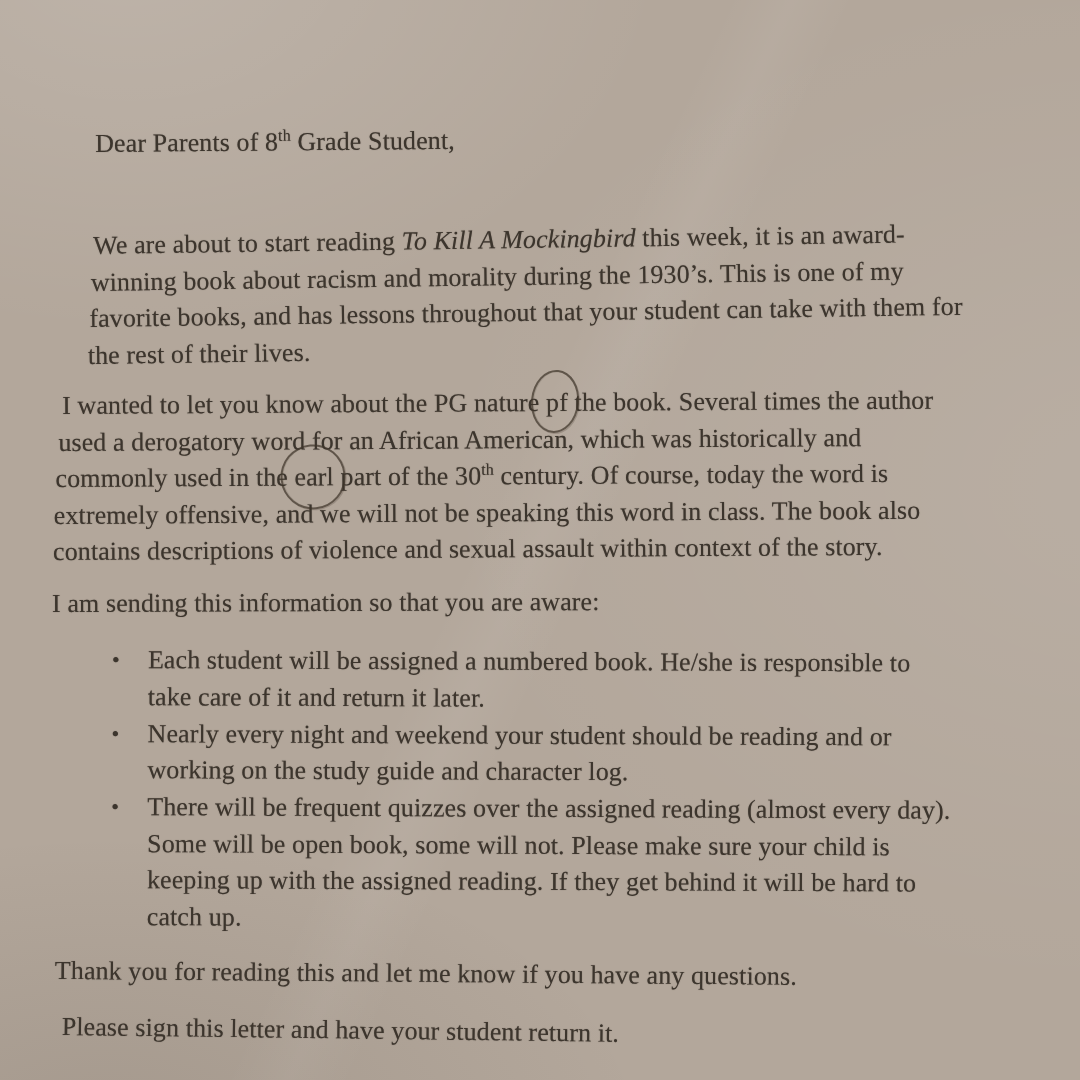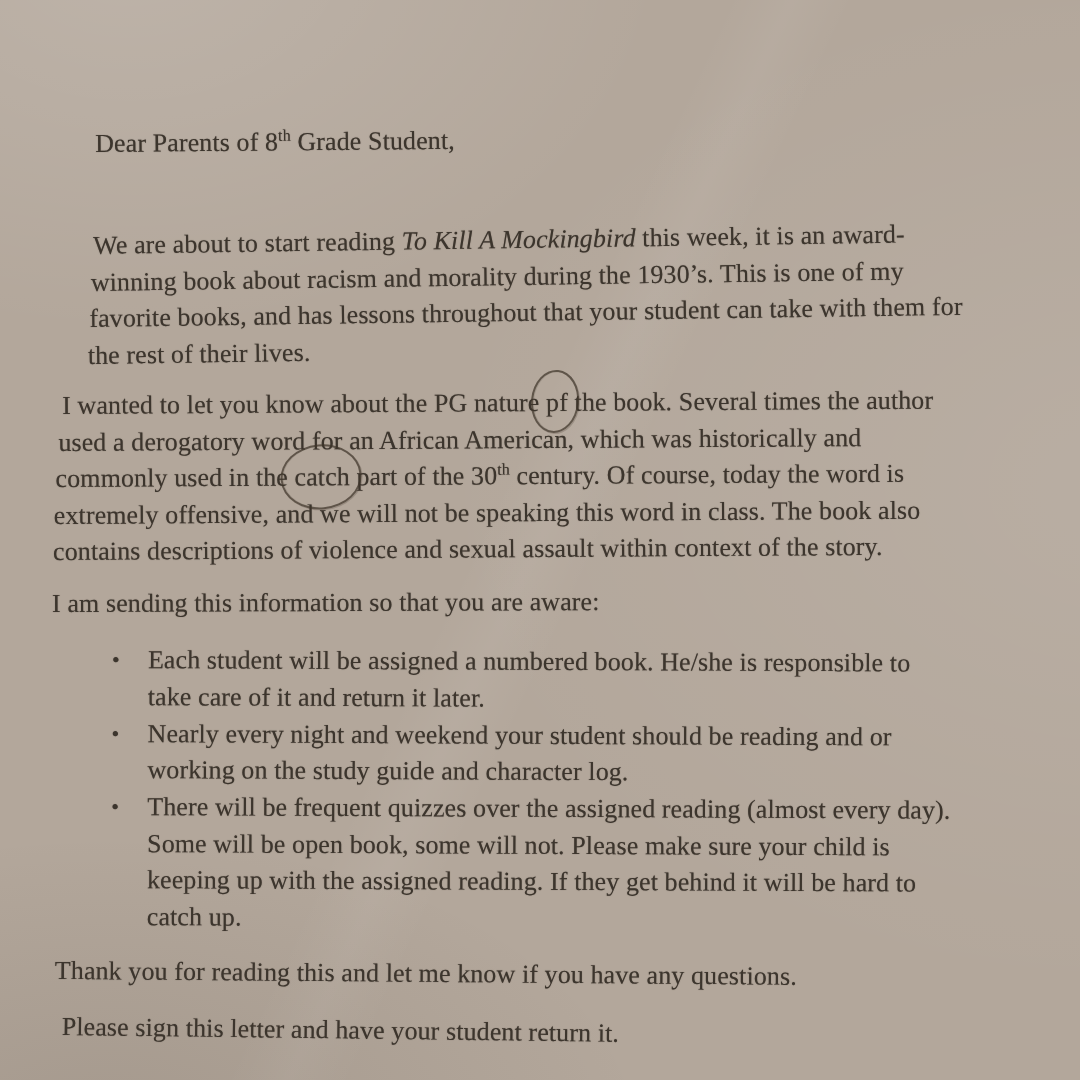--- a/index.html
+++ b/index.html
@@ -69,21 +69,21 @@
 <div id="para1" class="block">
   <div class="line"><span>We are about to start reading </span><span class="italic">To Kill A Mockingbird</span><span> this week, it is an award-</span></div>
   <div class="line">winning book about racism and morality during the 1930’s. This is one of my</div>
   <div class="line">favorite books, and has lessons throughout that your student can take with them for</div>
   <div class="line">the rest of their lives.</div>
 </div>
 
 <div id="para2" class="block">
   <div class="line"><span>I wanted to let you know about the PG nature </span><span class="circled c-pf"><span class="pen-circle"></span><span>pf</span></span><span> the book. Several times the author</span></div>
   <div class="line">used a derogatory word for an African American, which was historically and</div>
-  <div class="line"><span>commonly used in the </span><span class="circled c-earl"><span class="pen-circle"></span><span>catch</span></span><span> part of the 30</span><sup>th</sup><span> century. Of course, today the word is</span></div>
+  <div class="line"><span>commonly used in the </span><span class="circled c-earl"><span class="pen-circle"></span><span>earl</span></span><span> part of the 30</span><sup>th</sup><span> century. Of course, today the word is</span></div>
   <div class="line">extremely offensive, and we will not be speaking this word in class. The book also</div>
   <div class="line">contains descriptions of violence and sexual assault within context of the story.</div>
 </div>
 
 <div id="para3" class="block">
   <div class="line">I am sending this information so that you are aware:</div>
 </div>
 
 <div id="bullets" class="block">
   <div class="bullet-item">

